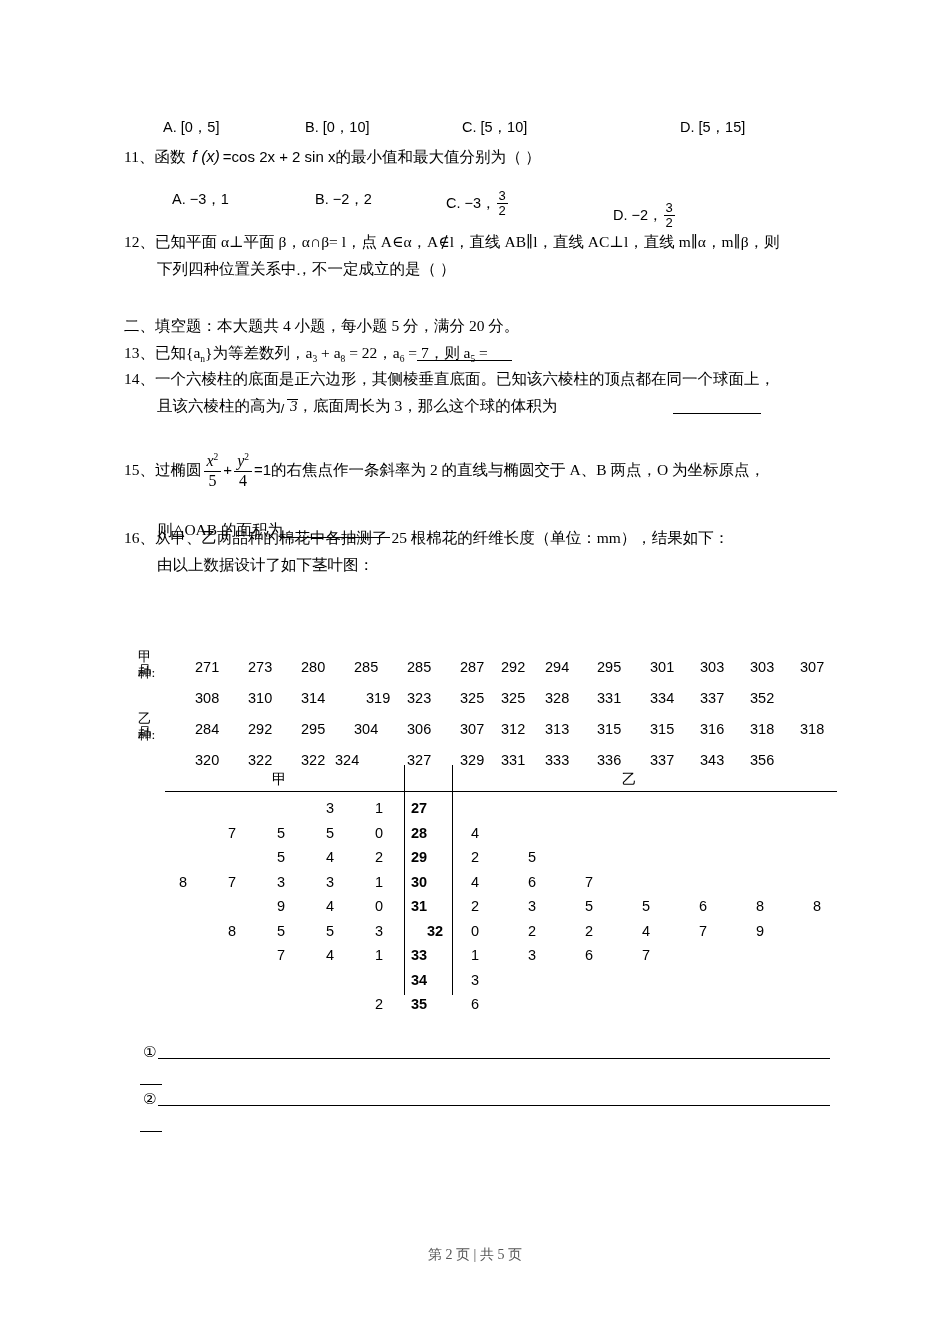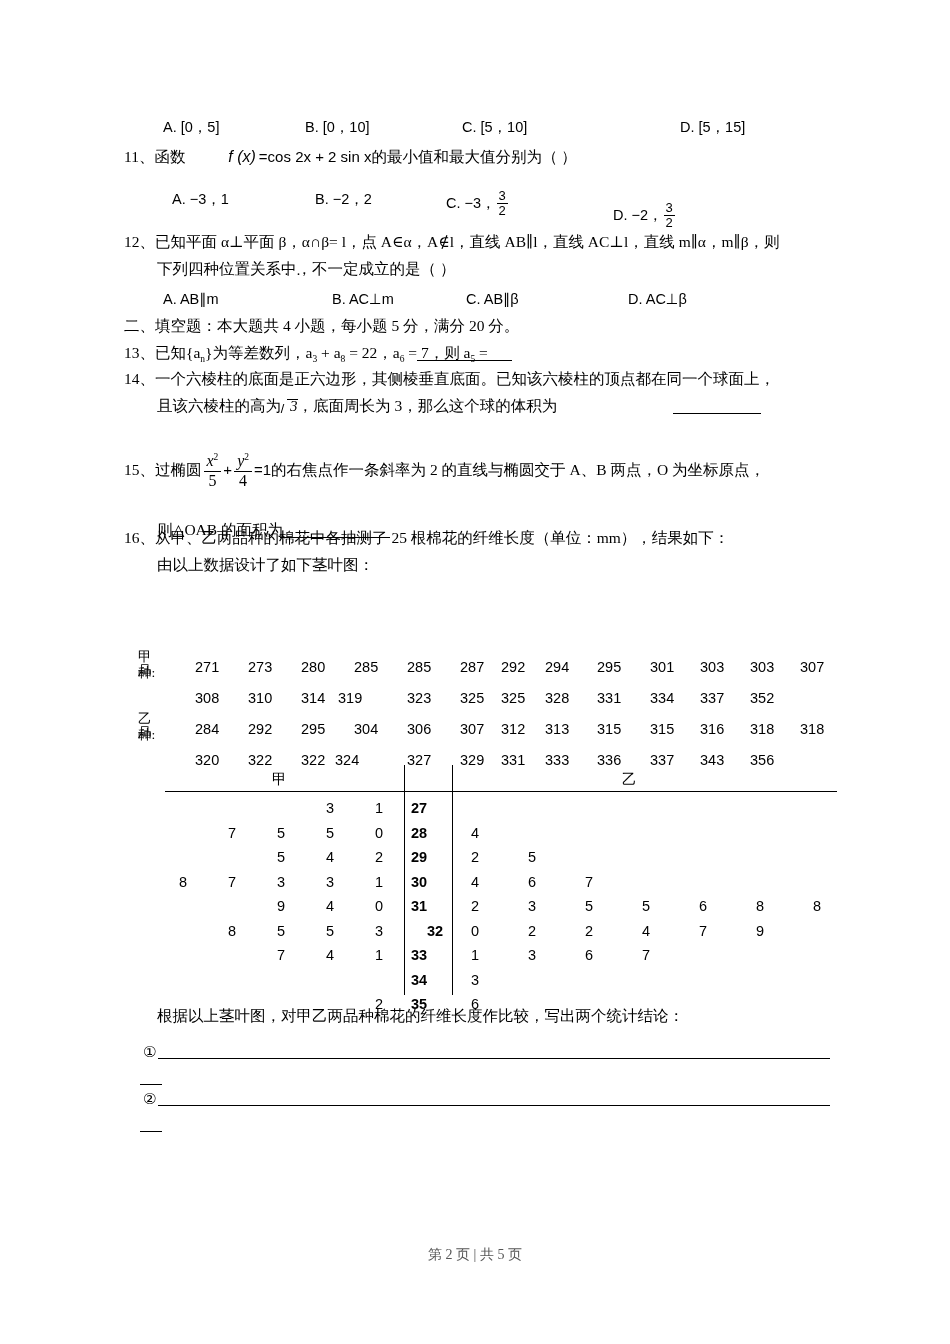--- a/index.html
+++ b/index.html
@@ -24,21 +24,21 @@
 
   
   .row {
     position: absolute;
     white-space: nowrap;
     font-size: 15.5px;
     line-height: 1;
   }
   .cn { font-family: "Liberation Serif", "DejaVu Serif", serif; }
   .sans { font-family: "Liberation Sans", "DejaVu Sans", sans-serif; }
-  .ital { font-style: italic; margin-left: 36px; }
+  .ital { font-style: italic; }
 
   
   .choices {
     position: absolute;
     left: 0; right: 0;
     height: 26px;
   }
   .choice {
     position: absolute;
     font-family: "Liberation Sans", "DejaVu Sans", sans-serif;
@@ -210,26 +210,20 @@
       <span>−2，</span><span class="frac"><span class="num">3</span><span class="den">2</span></span>
     </span>
   </div>
 
   <div class="row cn" style="left:124px; top:234px;">
     <span>12、</span><span>已知平面 α⊥平面 β，α∩β= l，点 A∈α，A∉l，直线 AB∥l，直线 AC⊥l，直线 m∥α，m∥β，则</span>
   </div>
   <div class="row cn" style="left:157px; top:261px;">下列四种位置关系中，不一定成立的是（    ）</div>
   <div class="dots" style="left:272px; top:266px;">···</div>
 
-  <div class="choices" style="top:291px;">
-    <span class="choice" style="left:163px;">A. AB∥m</span>
-    <span class="choice" style="left:332px;">B. AC⊥m</span>
-    <span class="choice" style="left:466px;">C. AB∥β</span>
-    <span class="choice" style="left:628px;">D. AC⊥β</span>
-  </div>
 
   <div class="row cn" style="left:124px; top:318px;">二、填空题：本大题共 4 小题，每小题 5 分，满分 20 分。</div>
 
   <div class="row cn" style="left:124px; top:345px;">
     <span>13、</span><span>已知{a</span><sub class="ix">n</sub><span>}为等差数列，a</span><sub class="ix">3</sub><span> + a</span><sub class="ix">8</sub><span> = 22，a</span><sub class="ix">6</sub><span> = 7，则 a</span><sub class="ix">5</sub><span> =</span>
   </div>
   <div class="blankline" style="left:417px; top:360px; width:95px;"></div>
 
   <div class="row cn" style="left:124px; top:371px;">
     <span>14、</span><span>一个六棱柱的底面是正六边形，其侧棱垂直底面。已知该六棱柱的顶点都在同一个球面上，</span>
@@ -265,21 +259,21 @@
         <span class="dnum" style="left: 501px; top: 659px;">292</span>
         <span class="dnum" style="left: 545px; top: 659px;">294</span>
         <span class="dnum" style="left: 597px; top: 659px;">295</span>
         <span class="dnum" style="left: 650px; top: 659px;">301</span>
         <span class="dnum" style="left: 700px; top: 659px;">303</span>
         <span class="dnum" style="left: 750px; top: 659px;">303</span>
         <span class="dnum" style="left: 800px; top: 659px;">307</span>
         <span class="dnum" style="left: 195px; top: 690px;">308</span>
         <span class="dnum" style="left: 248px; top: 690px;">310</span>
         <span class="dnum" style="left: 301px; top: 690px;">314</span>
-        <span class="dnum" style="left: 338px; top: 690px; text-align: center;">319</span>
+        <span class="dnum" style="left: 366px; top: 690px; text-align: center;">319</span>
         <span class="dnum" style="left: 407px; top: 690px;">323</span>
         <span class="dnum" style="left: 460px; top: 690px;">325</span>
         <span class="dnum" style="left: 501px; top: 690px;">325</span>
         <span class="dnum" style="left: 545px; top: 690px;">328</span>
         <span class="dnum" style="left: 597px; top: 690px;">331</span>
         <span class="dnum" style="left: 650px; top: 690px;">334</span>
         <span class="dnum" style="left: 700px; top: 690px;">337</span>
         <span class="dnum" style="left: 750px; top: 690px;">352</span>
         <span class="dnum" style="left: 195px; top: 721px;">284</span>
         <span class="dnum" style="left: 248px; top: 721px;">292</span>
@@ -373,21 +367,20 @@
         <span class="slcell" style="left: 580px; top: 947px;">6</span>
         <span class="slcell" style="left: 637px; top: 947px;">7</span>
         <span class="slstem" style="left: 408px; top: 971.5px;">34</span>
         <span class="slcell" style="left: 466px; top: 971.5px;">3</span>
         <span class="slstem" style="left: 408px; top: 996px;">35</span>
         <span class="slcell" style="left: 370px; top: 996px;">2</span>
         <span class="slcell" style="left: 466px; top: 996px;">6</span>
       </div>
   </div>
 
-  <div class="row cn" style="left:157px; top:1008px;">根据以上茎叶图，对甲乙两品种棉花的纤维长度作比较，写出两个统计结论：</div>
 
   <span class="circnum" style="left:143px; top:1043px;">①</span>
   <div class="blankline" style="left:158px; top:1058px; width:672px;"></div>
   <div class="blankline" style="left:140px; top:1084px; width:22px;"></div>
 
   <span class="circnum" style="left:143px; top:1090px;">②</span>
   <div class="blankline" style="left:158px; top:1105px; width:672px;"></div>
   <div class="blankline" style="left:140px; top:1131px; width:22px;"></div>
 
   <div id="footer" style="top:1246px;">第 2 页 | 共 5 页</div>

